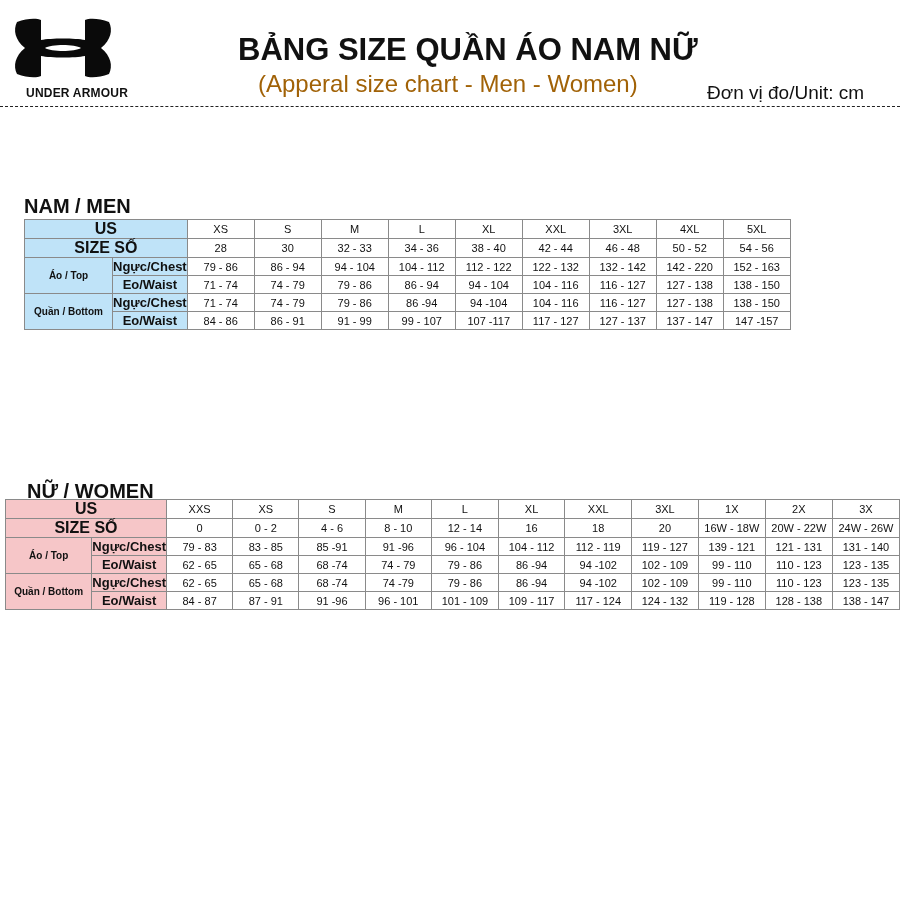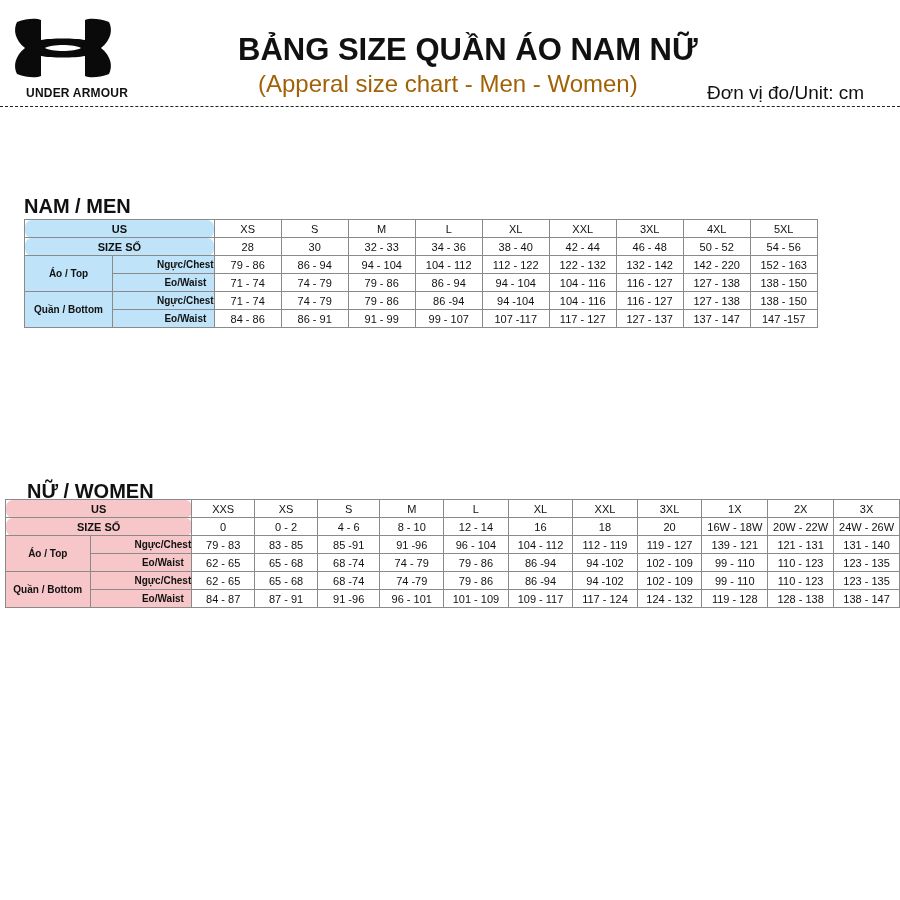--- a/index.html
+++ b/index.html
@@ -19,22 +19,22 @@
     .dash-line { position: absolute; left: 0; top: 106px; width: 900px; height: 0;
       border-top: 1.5px dashed #222; }
 
     .section-title { position: absolute; font-size: 20px; font-weight: bold; color: #111; margin-top: 18px; }
     .men-title { left: 24px; top: 177px; }
     .women-title { left: 27px; top: 462px; }
 
     table.size { position: absolute; border-collapse: collapse; table-layout: fixed; }
     table.size td { border: 1px solid #8a8a8a; text-align: center; vertical-align: middle;
       font-size: 11px; height: 18px; padding: 0; white-space: nowrap; color: #111; }
-    table.size td.hdr { font-weight: bold; font-size: 11px; border-radius: 7px; }
-    table.size td.sub { font-weight: bold; font-size: 10px; padding-left: 44px; }
+    table.size td.hdr { font-weight: bold; font-size: 16px; }
+    table.size td.sub { font-weight: bold; font-size: 13px; }
     table.size td.cat { font-weight: bold; font-size: 10px; }
 
     .men-table { left: 24px; top: 219px; }
     .men-table td.lbl { background: #bfe3f8; }
     .women-table { left: 5px; top: 499px; }
     .women-table td.lbl { background: #f6c6c8; }
   </style>
 </head>
 <body>
 

